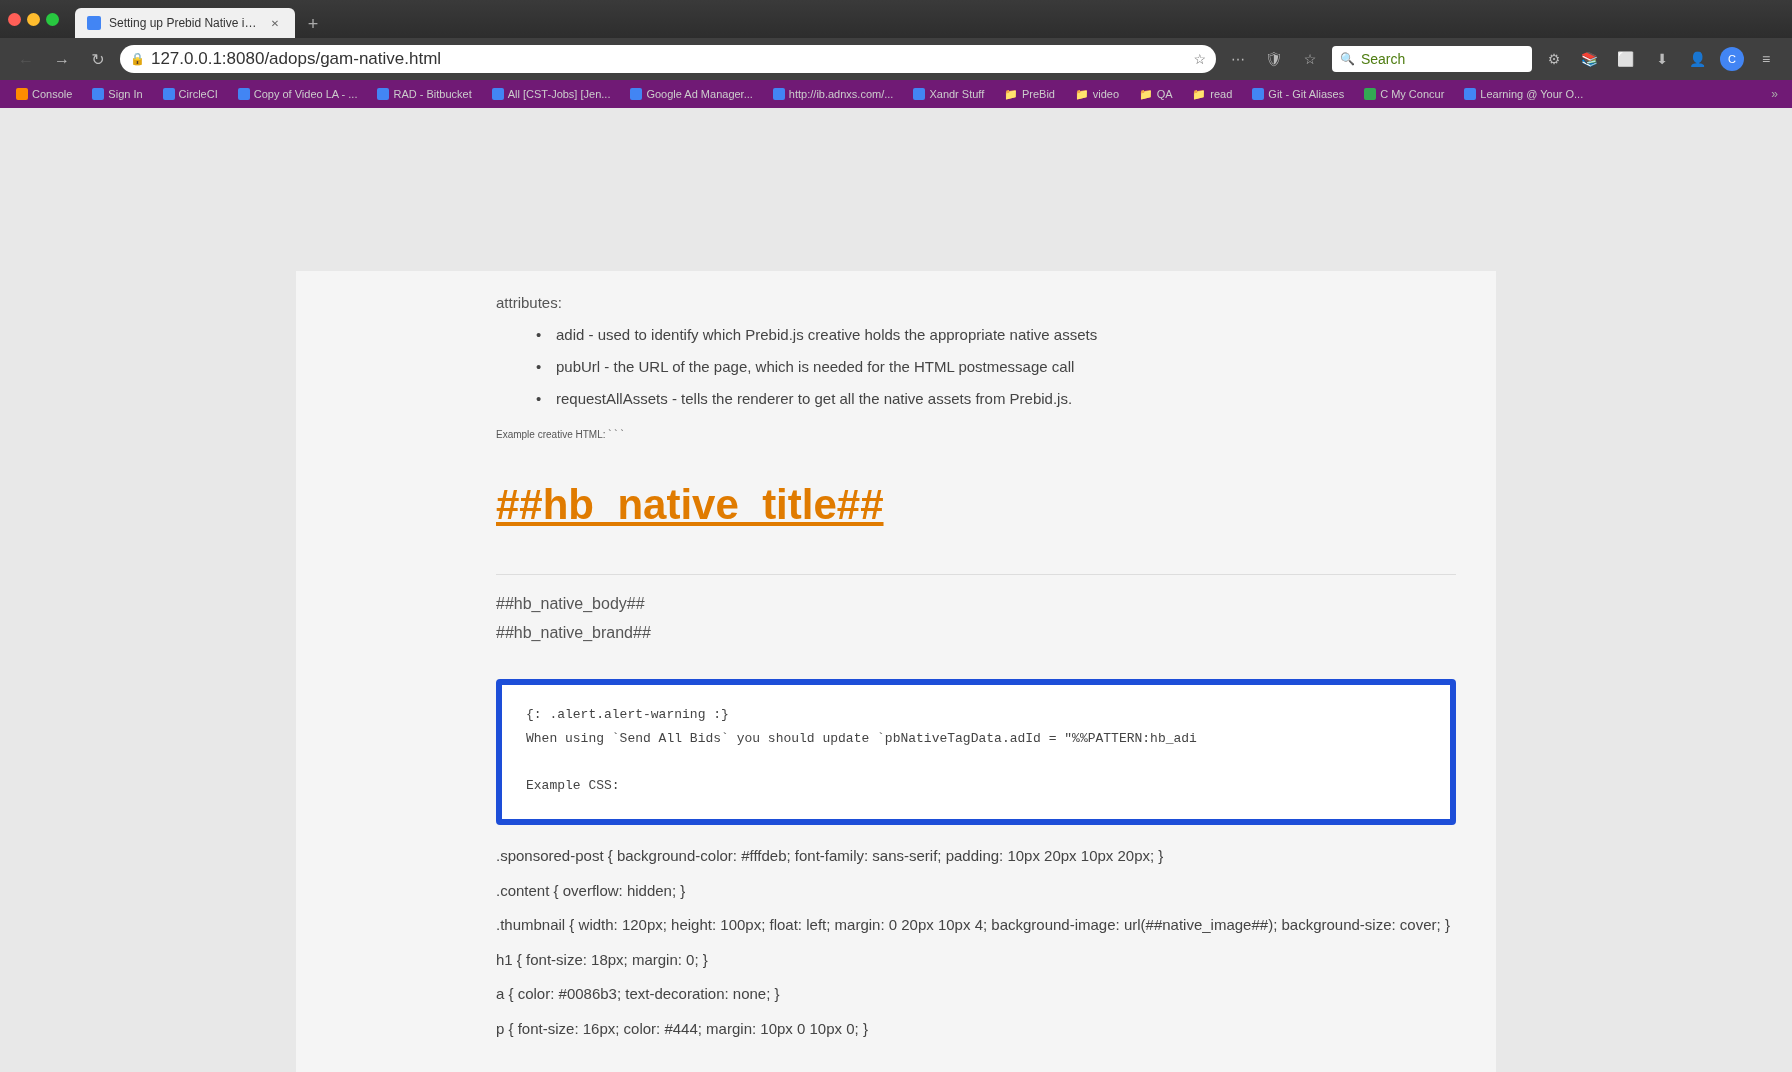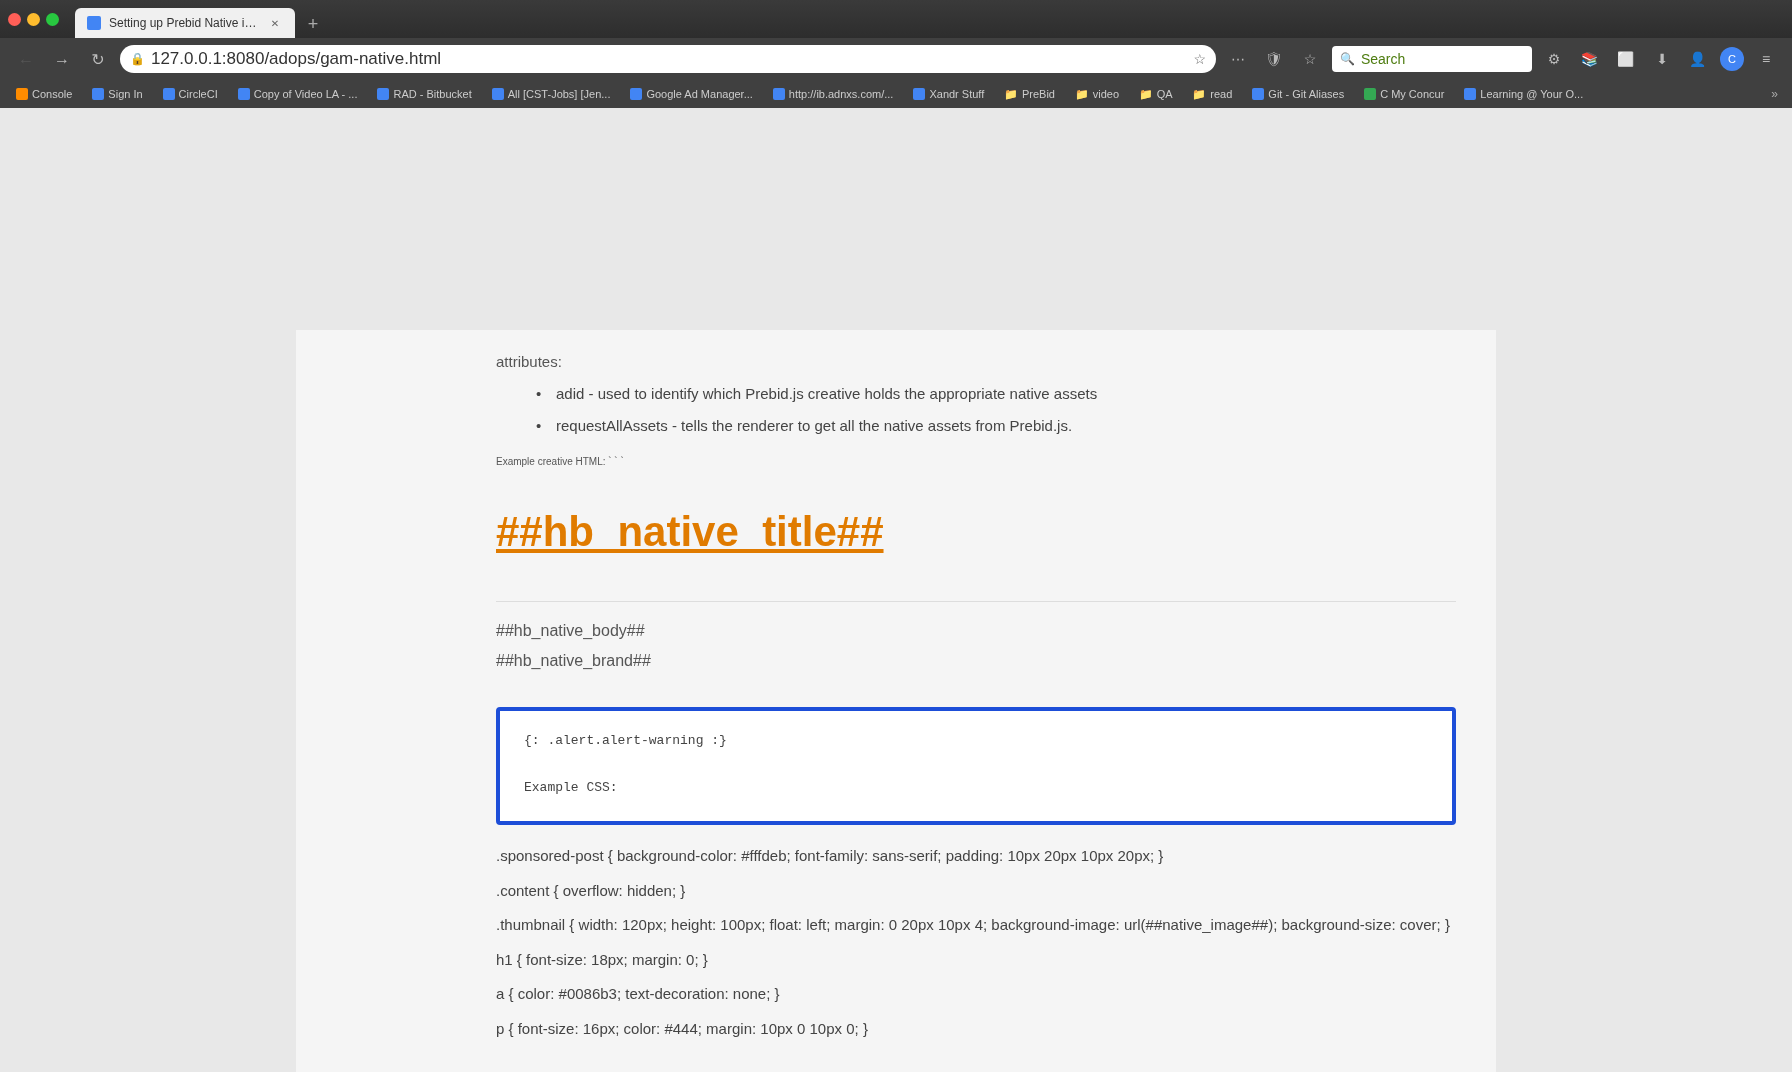--- a/index.html
+++ b/index.html
@@ -87,21 +87,21 @@
       gap: 6px;
       width: 200px;
     }
     .search-icon-nav { color: #888; font-size: 12px; }
     .search-text-nav { font-size: 14px; color: #4d7c0f; }
 
     .profile-icon { width: 24px; height: 24px; border-radius: 50%; background: #4285f4; display: flex; align-items: center; justify-content: center; font-size: 11px; color: white; }
 
     
     .bookmarks-bar {
-      background: #404040;
+      background: #701a75;
       height: 28px;
       display: flex;
       align-items: center;
       padding: 0 8px;
       gap: 4px;
       overflow: hidden;
     }
     .bookmark-item {
       display: flex;
       align-items: center;
@@ -153,21 +153,21 @@
       color: #e07b00;
       text-decoration: underline;
       margin-bottom: 20px;
     }
 
     .native-body { font-size: 16px; color: #555; margin-bottom: 4px; }
     .native-brand { font-size: 16px; color: #555; margin-bottom: 33px; }
 
     .code-block {
       background: #fff;
-      border: 4px solid #1d4ed8;
+      border: 6px solid #1d4ed8;
       border-radius: 4px;
       padding: 20px 24px;
       margin-bottom: 20px;
       font-family: 'Courier New', monospace;
       font-size: 13px;
       color: #444;
       line-height: 1.5;
       overflow: hidden;
     }
     .code-block .code-line { margin-bottom: 4px; }
@@ -295,36 +295,38 @@
     <div class="bookmarks-more">»</div>
   </div>
 
   <div class="page-content">
     <div class="page-inner">
       <div class="article-body">
 
         <p style="font-size:15px; color:#555; margin-bottom:8px;">attributes:</p>
         <ul class="bullet-list">
           <li>adid - used to identify which Prebid.js creative holds the appropriate native assets</li>
+          <li>pubUrl - the URL of the page, which is needed for the HTML postmessage call</li>
           <li>requestAllAssets - tells the renderer to get all the native assets from Prebid.js.</li>
         </ul>
 
         <p class="section-label">Example creative HTML: ` ` `</p>
 
         <div>
           <a class="native-title-link">##hb_native_title##</a>
         </div>
 
         <hr class="divider">
 
         <p class="native-body">##hb_native_body##</p>
         <p class="native-brand">##hb_native_brand##</p>
 
         <div class="code-block">
           <div class="code-line">{: .alert.alert-warning :}</div>
+          <div class="code-line">When using `Send All Bids` you should update `pbNativeTagData.adId = "%%PATTERN:hb_adi</div>
           <div class="code-line">&nbsp;</div>
           <div class="code-line">Example CSS:</div>
         </div>
 
         <p class="css-line">.sponsored-post { background-color: #fffdeb; font-family: sans-serif; padding: 10px 20px 10px 20px; }</p>
         <p class="css-line">.content { overflow: hidden; }</p>
         <p class="css-line">.thumbnail { width: 120px; height: 100px; float: left; margin: 0 20px 10px 4; background-image: url(##native_image##); background-size: cover; }</p>
         <p class="css-line">h1 { font-size: 18px; margin: 0; }</p>
         <p class="css-line">a { color: #0086b3; text-decoration: none; }</p>
         <p class="css-line">p { font-size: 16px; color: #444; margin: 10px 0 10px 0; }</p>

